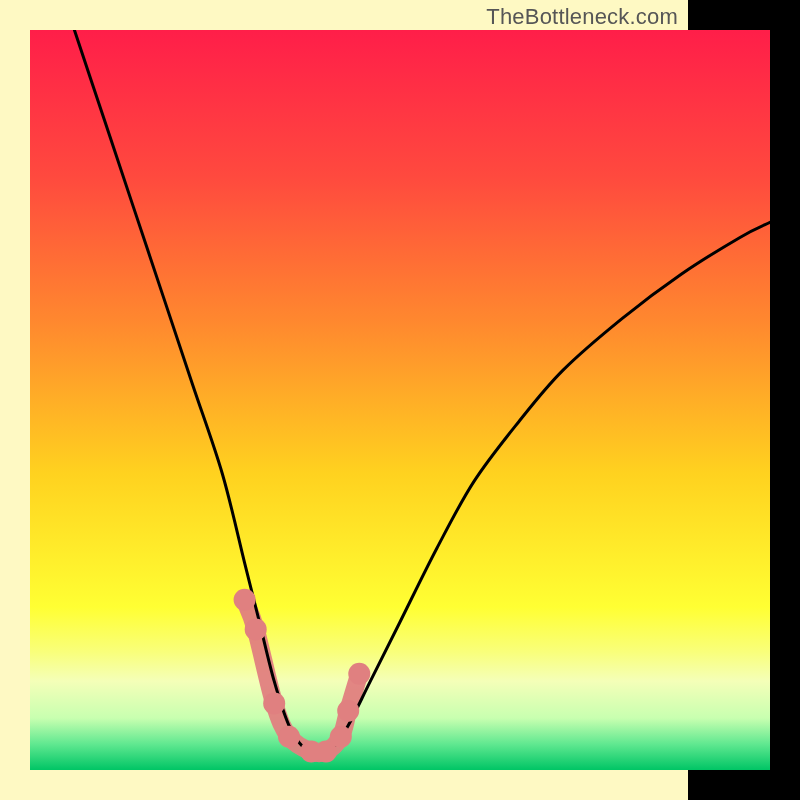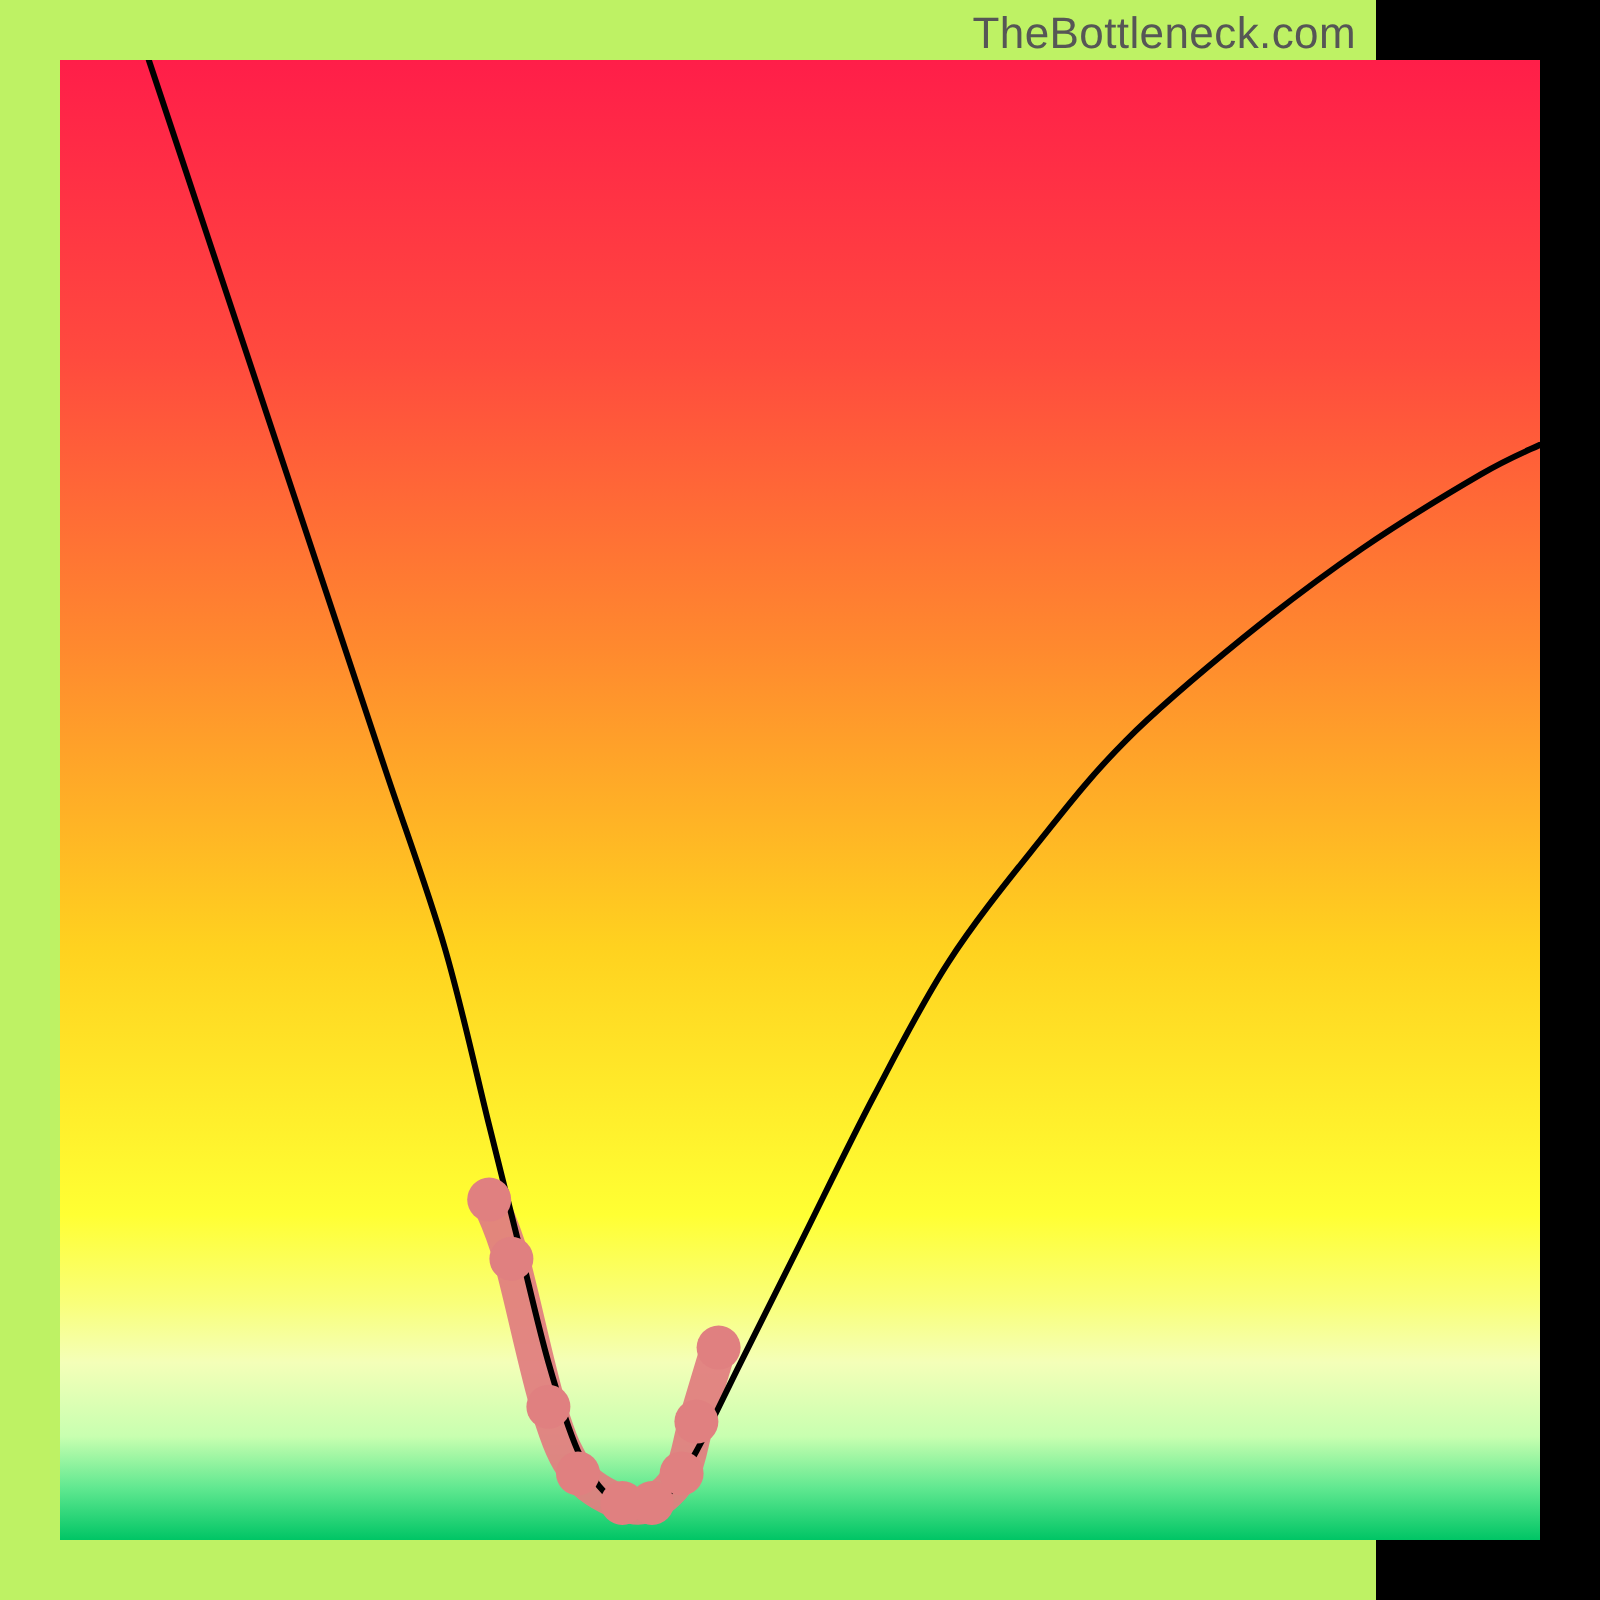--- a/index.html
+++ b/index.html
@@ -7,21 +7,21 @@
     padding: 0;
     width: 800px;
     height: 800px;
     background: #000;
     overflow: hidden;
   }
   .frame {
     position: absolute;
     width: 688px;
     height: 800px;
-    background: #bef264;
+    background: #fef9c3;
   }
   .plot-area {
     position: absolute;
     left: 30px;
     top: 30px;
     width: 740px;
     height: 740px;
     overflow: hidden;
   }
   .gradient {

